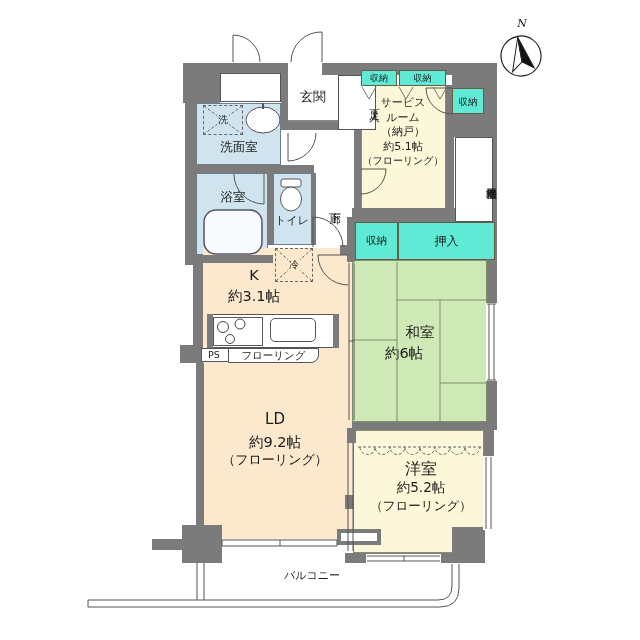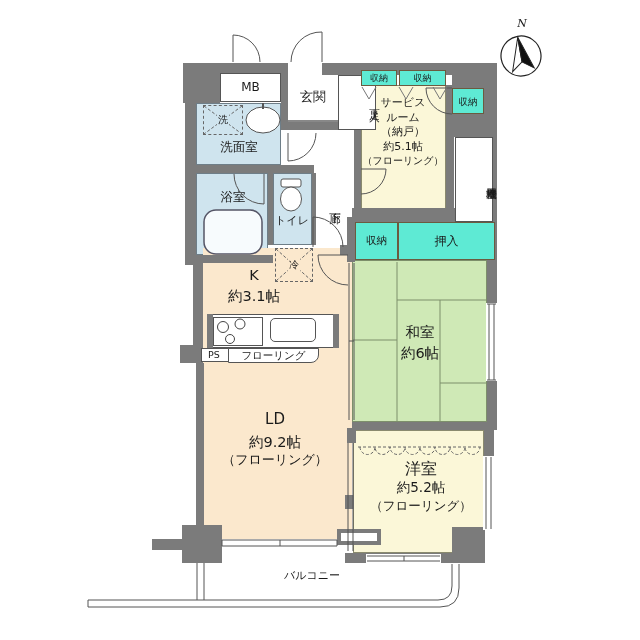--- a/index.html
+++ b/index.html
@@ -62,21 +62,20 @@
   <div class="wall" style="left:352px;top:422px;width:135px;height:8px;"></div>
   <div class="wall" style="left:347px;top:428px;width:9px;height:15px;"></div>
   <div class="wall" style="left:345px;top:495px;width:9px;height:14px;"></div>
   <div class="box" style="left:337px;top:529px;width:17px;height:16px;border:4px solid #7b7b7b;"></div>
 
   <div class="fill" style="left:486px;top:303px;width:12px;height:78px;background:#fff;"></div>
   <div class="fill" style="left:483px;top:456px;width:12px;height:74px;background:#fff;"></div>
   <div class="fill" style="left:366px;top:554px;width:75px;height:9px;background:#fff;"></div>
 
   <div class="box" style="left:220px;top:73px;width:61px;height:29px;"></div>
-  <div class="lbl" style="left:220px;top:73px;width:61px;line-height:29px;font-size:12px;">MB</div>
 
   <div class="lbl" style="left:288px;top:89px;width:50px;font-size:13px;">玄関</div>
 
   <div class="box flexc" style="left:338px;top:75px;width:22px;height:55px;">
     <span class="vert" style="font-size:10.5px;">下足入</span>
   </div>
 
   <div class="fill f-storage lbl" style="left:361px;top:70px;width:36px;height:16px;font-size:9px;line-height:15px;">収納</div>
   <div class="fill f-storage lbl" style="left:399px;top:70px;width:47px;height:16px;font-size:9px;line-height:15px;">収納</div>
 
@@ -108,21 +107,21 @@
   </div>
 
   <div class="fill f-storage flexc" style="left:355px;top:222px;width:43px;height:38px;">
     <span style="font-size:10.5px;">収納</span>
   </div>
   <div class="fill f-storage flexc" style="left:398px;top:222px;width:97px;height:38px;">
     <span style="font-size:12px;">押入</span>
   </div>
 
   <div class="lbl" style="left:392px;top:324px;width:56px;font-size:14.5px;">和室</div>
-  <div class="lbl" style="left:389px;top:345px;width:62px;font-size:14.5px;">約6帖</div>
+  <div class="lbl" style="left:373px;top:345px;width:62px;font-size:14.5px;">約6帖</div>
 
   <div class="lbl" style="left:231px;top:267px;width:46px;font-size:14.5px;">K</div>
   <div class="lbl" style="left:209px;top:288px;width:90px;font-size:14.5px;">約3.1帖</div>
 
   <div class="box" style="left:210px;top:314px;width:128px;height:34px;"></div>
   <div class="box" style="left:213px;top:317px;width:50px;height:29px;"></div>
   <div class="box" style="left:270px;top:318px;width:46px;height:24px;border-radius:5px;"></div>
   <div class="wall" style="left:207px;top:314px;width:6px;height:34px;"></div>
   <div class="wall" style="left:333px;top:314px;width:6px;height:34px;"></div>
   <div class="box" style="left:201px;top:348px;width:26px;height:14px;">

